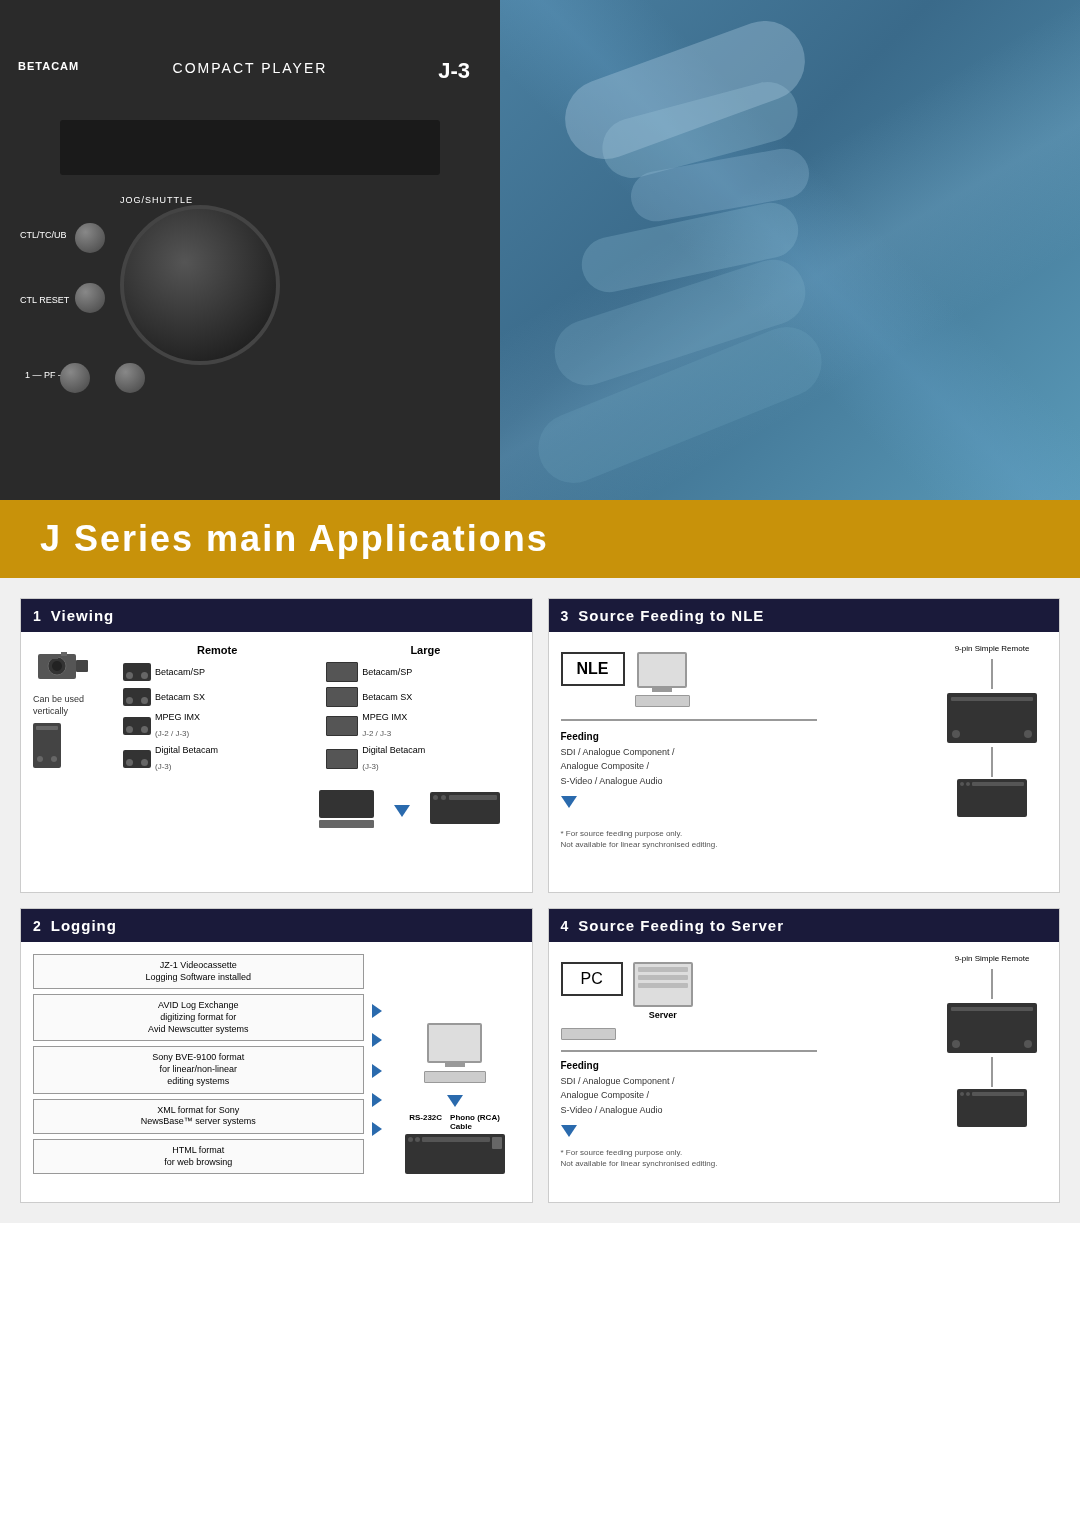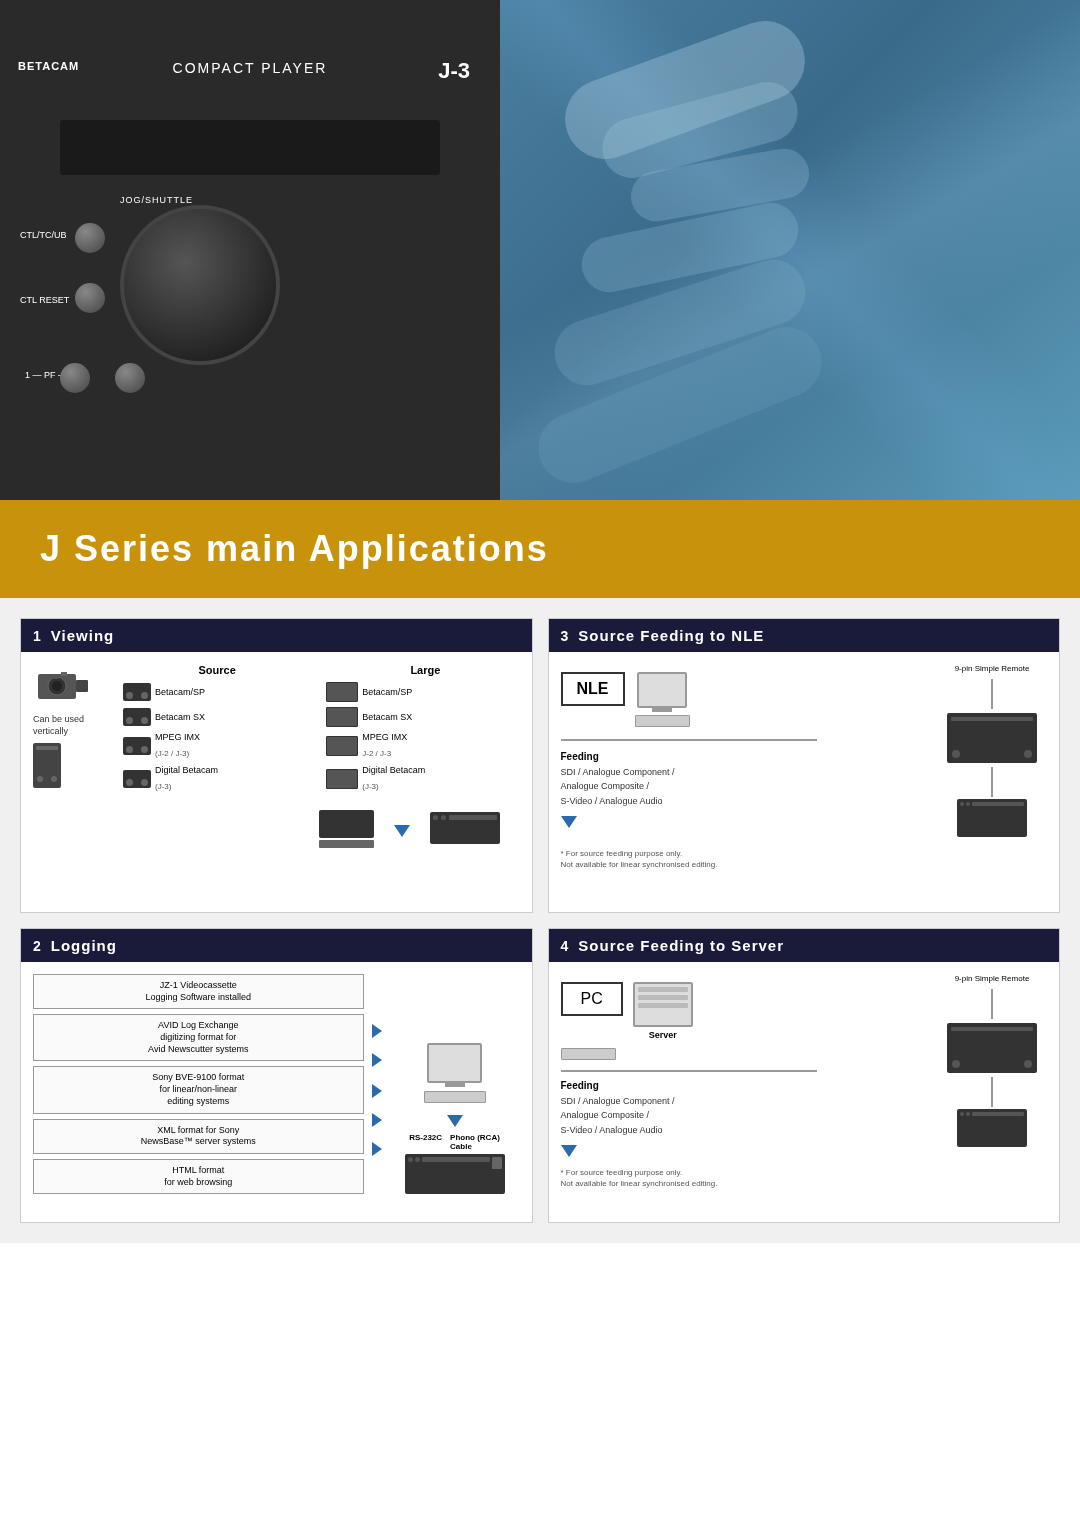--- a/index.html
+++ b/index.html
@@ -116,21 +116,21 @@
       position: absolute;
       top: 0; left: 0; right: 0; bottom: 0;
       background: 
         linear-gradient(45deg, transparent 40%, rgba(100,160,200,0.3) 50%, transparent 60%),
         linear-gradient(-30deg, transparent 30%, rgba(150,200,230,0.2) 45%, transparent 60%);
     }
 
     
     .gold-banner {
       background: #c8920a;
-      padding: 28px 40px;
+      padding: 18px 40px;
       display: flex;
       align-items: center;
     }
 
     .gold-banner-title {
       font-size: 36px;
       color: #fff;
       font-weight: 300;
       letter-spacing: 2px;
     }
@@ -314,21 +314,21 @@
             <div style="width:28px; height:45px; background:#444; border-radius:2px; margin-top:6px; position:relative;">
               <div style="position:absolute; top:3px; left:3px; right:3px; height:4px; background:#666; border-radius:1px;"></div>
               <div style="position:absolute; bottom:6px; left:4px; width:6px; height:6px; border-radius:50%; background:#666;"></div>
               <div style="position:absolute; bottom:6px; right:4px; width:6px; height:6px; border-radius:50%; background:#666;"></div>
             </div>
           </div>
         </div>
 
         <div style="flex:1;">
           <div style="display:flex; gap:20px; margin-bottom:6px;">
-            <div style="font-size:11px; font-weight:bold; flex:1; text-align:center;">Source</div>
+            <div style="font-size:11px; font-weight:bold; flex:1; text-align:center;">Remote</div>
             <div style="font-size:11px; font-weight:bold; flex:1; text-align:center;">Large</div>
           </div>
 
           <div style="display:flex; gap:10px; align-items:center; margin-bottom:5px;">
             <div style="flex:1; display:flex; align-items:center; gap:4px;">
               <div class="tape-icon"></div>
               <span style="font-size:9px;">Betacam/SP</span>
             </div>
             <div style="flex:1; display:flex; align-items:center; gap:4px;">
               <div style="width:32px; height:20px; background:#555; border-radius:1px; flex-shrink:0; border:1px solid #333;"></div>

